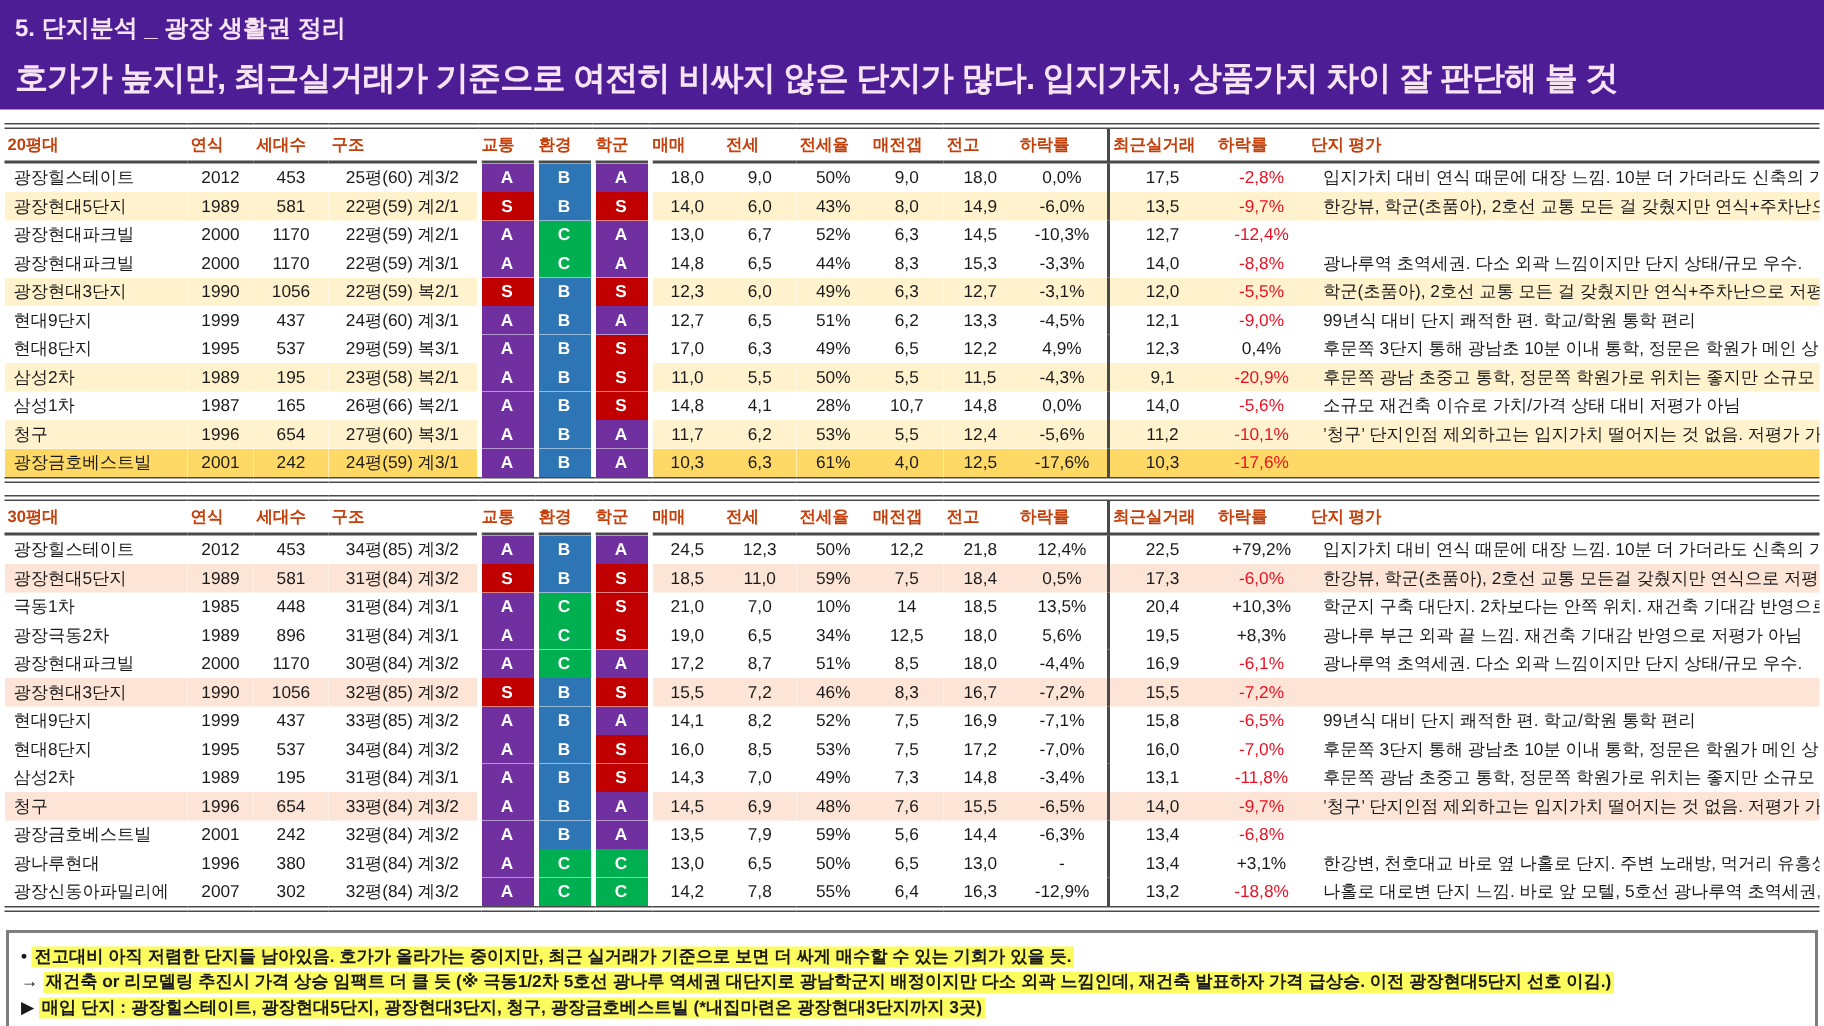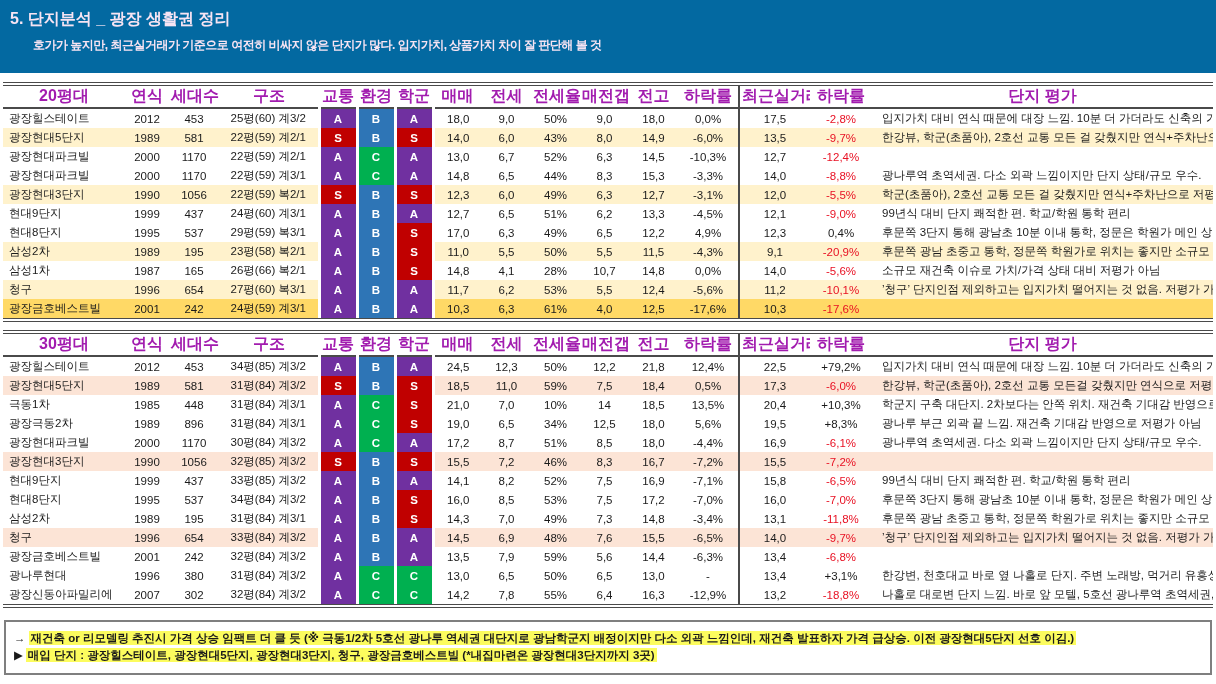--- a/index.html
+++ b/index.html
@@ -2,34 +2,34 @@
 <html><head>
 <meta charset="utf-8">
 <style>
   html,body{margin:0;padding:0;}
   body{
     width:1216px;height:684px;background:#ffffff;
     font-family:"Liberation Sans","DejaVu Sans",sans-serif;
     color:#1a1a1a;overflow:hidden;
   }
   
-  .banner{background:#0369a1;color:#f7e4f3;padding:7px 12px 10px 10px;height:56px;}
+  .banner{background:#4c1d95;color:#f7e4f3;padding:7px 12px 10px 10px;height:56px;}
   .banner .title{font-size:16px;font-weight:bold;margin:2px 0 7px 0;}
-  .banner .subtitle{font-size:12px;font-weight:bold;letter-spacing:-0.5px;margin-left:23px;}
+  .banner .subtitle{font-size:22px;font-weight:bold;letter-spacing:-0.5px;}
   
   table.cx{
     border-collapse:collapse;table-layout:fixed;width:1210px;
     margin:0 3px;font-size:11.5px;
   }
   table.cx.first{margin-top:9px;}
   table.cx.second{margin-top:8px;}
   thead th{
-    font-weight:bold;font-size:16px;height:21px;text-align:center;
+    font-weight:bold;font-size:11px;height:21px;text-align:left;
     border-top:4px double #4a4a4a;border-bottom:2px solid #4a4a4a;
-    padding:0 2px;white-space:nowrap;overflow:hidden;color:#a21caf;
+    padding:0 2px;white-space:nowrap;overflow:hidden;color:#c2410c;
   }
   tbody td{
     height:19px;text-align:center;padding:0 2px;white-space:nowrap;overflow:hidden;
   }
   tbody tr:last-child td{border-bottom:4px double #4a4a4a;}
   .c-name{width:118px;}
   td.c-name{text-align:left;padding-left:6px;}
   .c-year{width:40px;}
   .c-hh{width:46px;}
   .c-layout{width:96px;}
@@ -541,15 +541,16 @@
         <td class="c-num">16,3</td>
         <td class="c-drop1">-12,9%</td>
         <td class="c-recent">13,2</td>
         <td class="c-drop2 neg">-18,8%</td>
         <td class="c-note">나홀로 대로변 단지 느낌. 바로 앞 모텔, 5호선 광나루역 초역세권, 초중고 도보 8분</td>
       </tr>
     </tbody>
 </table>
 
 <div class="footnotes">
+  <div class="fn-line"><span class="fn-marker">•</span><span class="fn-text">전고대비 아직 저렴한 단지들 남아있음. 호가가 올라가는 중이지만, 최근 실거래가 기준으로 보면 더 싸게 매수할 수 있는 기회가 있을 듯.</span></div>
   <div class="fn-line"><span class="fn-marker">→</span><span class="fn-text">재건축 or 리모델링 추진시 가격 상승 임팩트 더 클 듯 (※ 극동1/2차 5호선 광나루 역세권 대단지로 광남학군지 배정이지만 다소 외곽 느낌인데, 재건축 발표하자 가격 급상승. 이전 광장현대5단지 선호 이김.)</span></div>
   <div class="fn-line"><span class="fn-marker">▶</span><span class="fn-text">매입 단지 : 광장힐스테이트, 광장현대5단지, 광장현대3단지, 청구, 광장금호베스트빌 (*내집마련온 광장현대3단지까지 3곳)</span></div>
 </div>
 
 </body></html>

